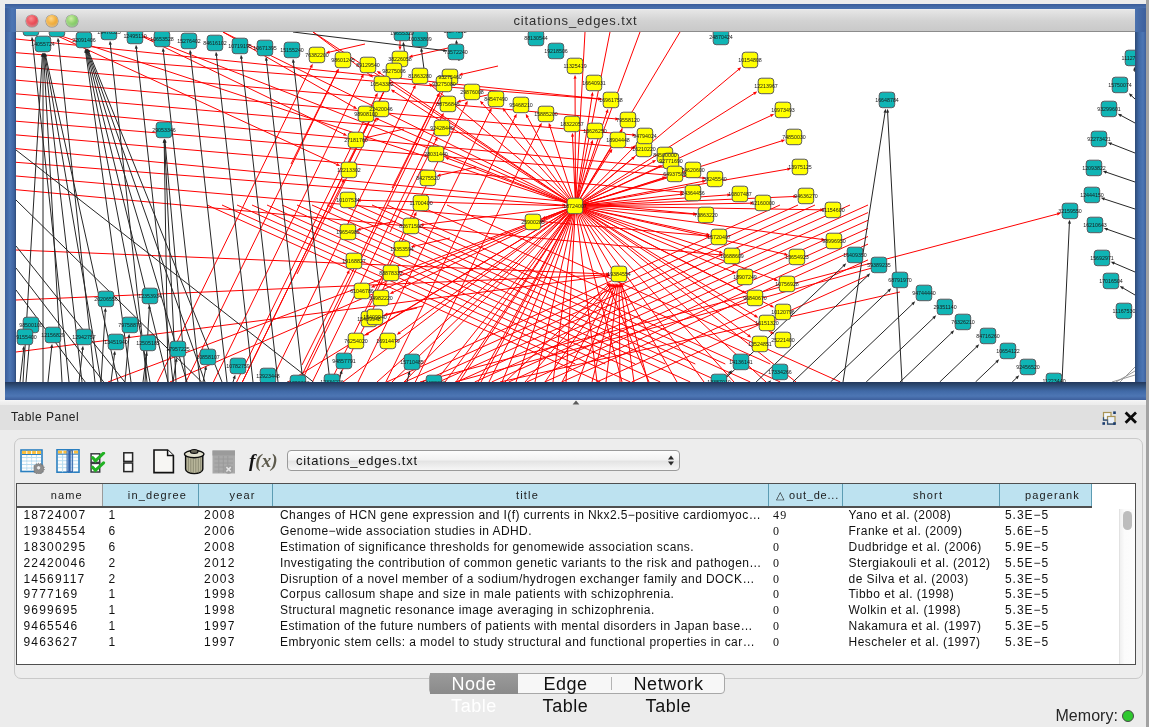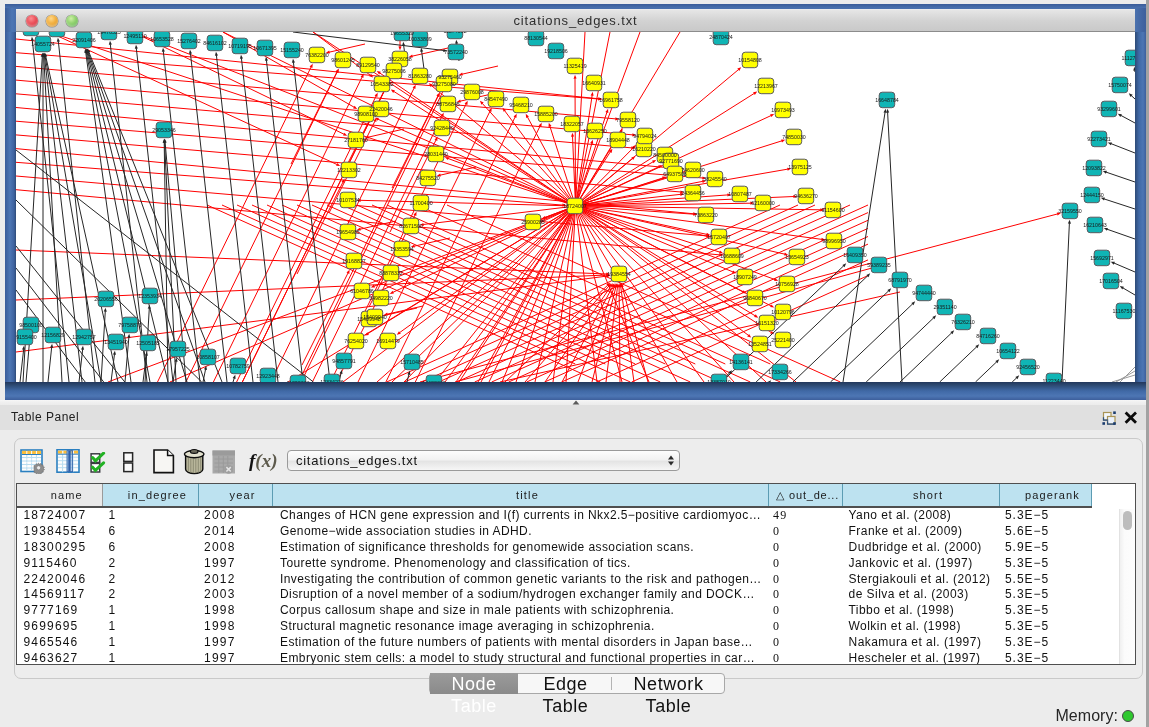--- a/index.html
+++ b/index.html
@@ -931,45 +931,35 @@
           <td class="cyear">2008</td>
           <td class="ctitle">Changes of HCN gene expression and I(f) currents in Nkx2.5−positive cardiomyoc…</td>
           <td class="cout">49</td>
           <td class="cshort">Yano et al. (2008)</td>
           <td class="cpr">5.3E−5</td>
           <td></td>
         </tr>
 <tr>
           <td class="cnum">19384554</td>
           <td class="cdeg">6</td>
-          <td class="cyear">2014</td>
+          <td class="cyear">2006</td>
           <td class="ctitle">Genome−wide association studies in ADHD.</td>
           <td class="cout">0</td>
           <td class="cshort">Franke et al. (2009)</td>
           <td class="cpr">5.6E−5</td>
           <td></td>
         </tr>
 <tr>
           <td class="cnum">18300295</td>
           <td class="cdeg">6</td>
           <td class="cyear">2008</td>
           <td class="ctitle">Estimation of significance thresholds for genomewide association scans.</td>
           <td class="cout">0</td>
-          <td class="cshort">Dudbridge et al. (2000)</td>
+          <td class="cshort">Dudbridge et al. (2006)</td>
           <td class="cpr">5.9E−5</td>
-          <td></td>
-        </tr>
-<tr>
-          <td class="cnum">9115460</td>
-          <td class="cdeg">2</td>
-          <td class="cyear">1997</td>
-          <td class="ctitle">Tourette syndrome. Phenomenology and classification of tics.</td>
-          <td class="cout">0</td>
-          <td class="cshort">Jankovic et al. (1997)</td>
-          <td class="cpr">5.3E−5</td>
           <td></td>
         </tr>
 <tr>
           <td class="cnum">22420046</td>
           <td class="cdeg">2</td>
           <td class="cyear">2012</td>
           <td class="ctitle">Investigating the contribution of common genetic variants to the risk and pathogen…</td>
           <td class="cout">0</td>
           <td class="cshort">Stergiakouli et al. (2012)</td>
           <td class="cpr">5.5E−5</td>

